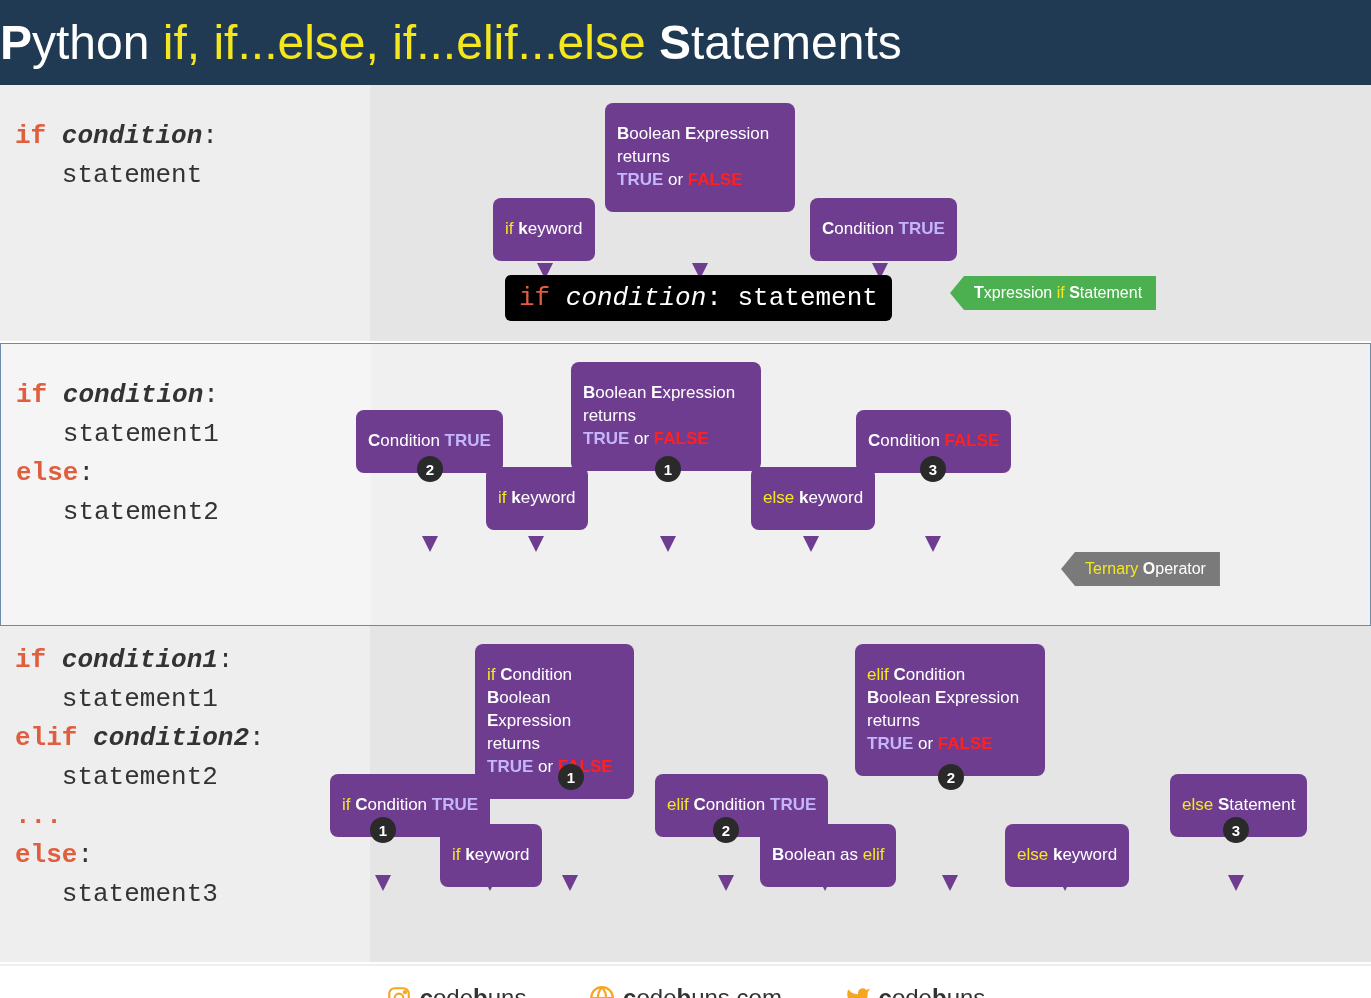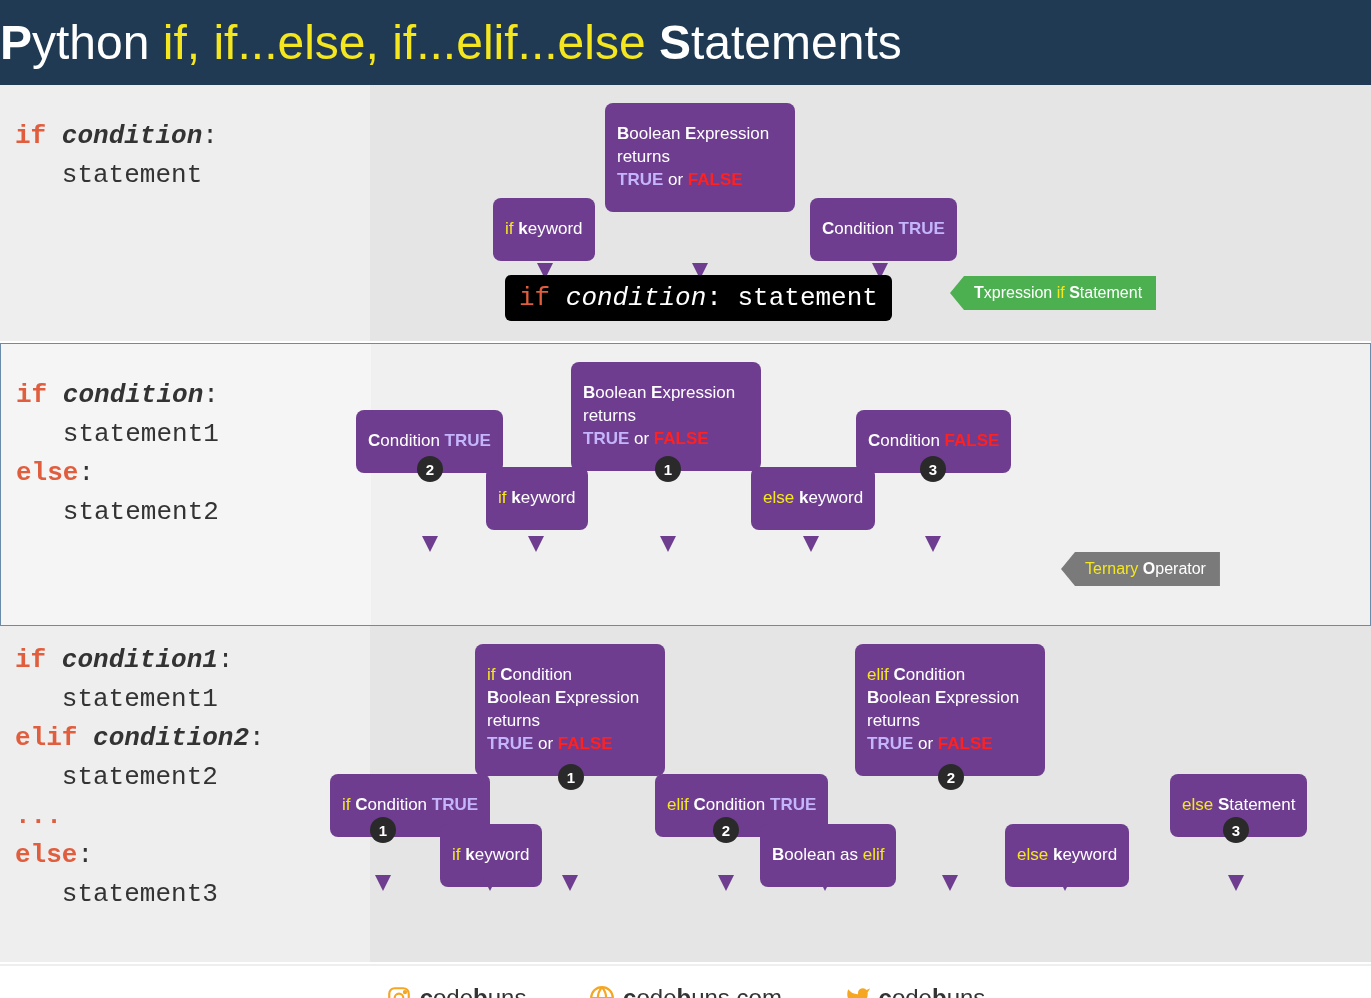--- a/index.html
+++ b/index.html
@@ -132,21 +132,21 @@
 <span class="kw">if</span> <span class="cond">condition1</span>:<br>
 &nbsp;&nbsp;&nbsp;<span>statement1</span><br>
 <span class="kw">elif</span> <span class="cond">condition2</span>:<br>
 &nbsp;&nbsp;&nbsp;<span>statement2</span><br>
 <span class="kw">...</span><br>
 <span class="kw">else</span>:<br>
 &nbsp;&nbsp;&nbsp;<span>statement3</span>
 </div>
 <div class="right">
 <div class="diagram" style="height:300px">
-  <div class="box" style="left:95px;top:0;width:190px">
+  <div class="box" style="left:95px;top:0;width:159px">
     <span class="yel">if </span><span class="wt">C</span><span>ondition</span><br>
     <span class="wt">B</span><span>oolean </span><span class="wt">E</span><span>xpression</span><br>
     <span>returns</span><br>
     <span class="green">TRUE</span><span> or </span><span class="red">FALSE</span>
   </div>
   <div class="box" style="left:475px;top:0;width:190px">
     <span class="yel">elif </span><span class="wt">C</span><span>ondition</span><br>
     <span class="wt">B</span><span>oolean </span><span class="wt">E</span><span>xpression</span><br>
     <span>returns</span><br>
     <span class="green">TRUE</span><span> or </span><span class="red">FALSE</span>

